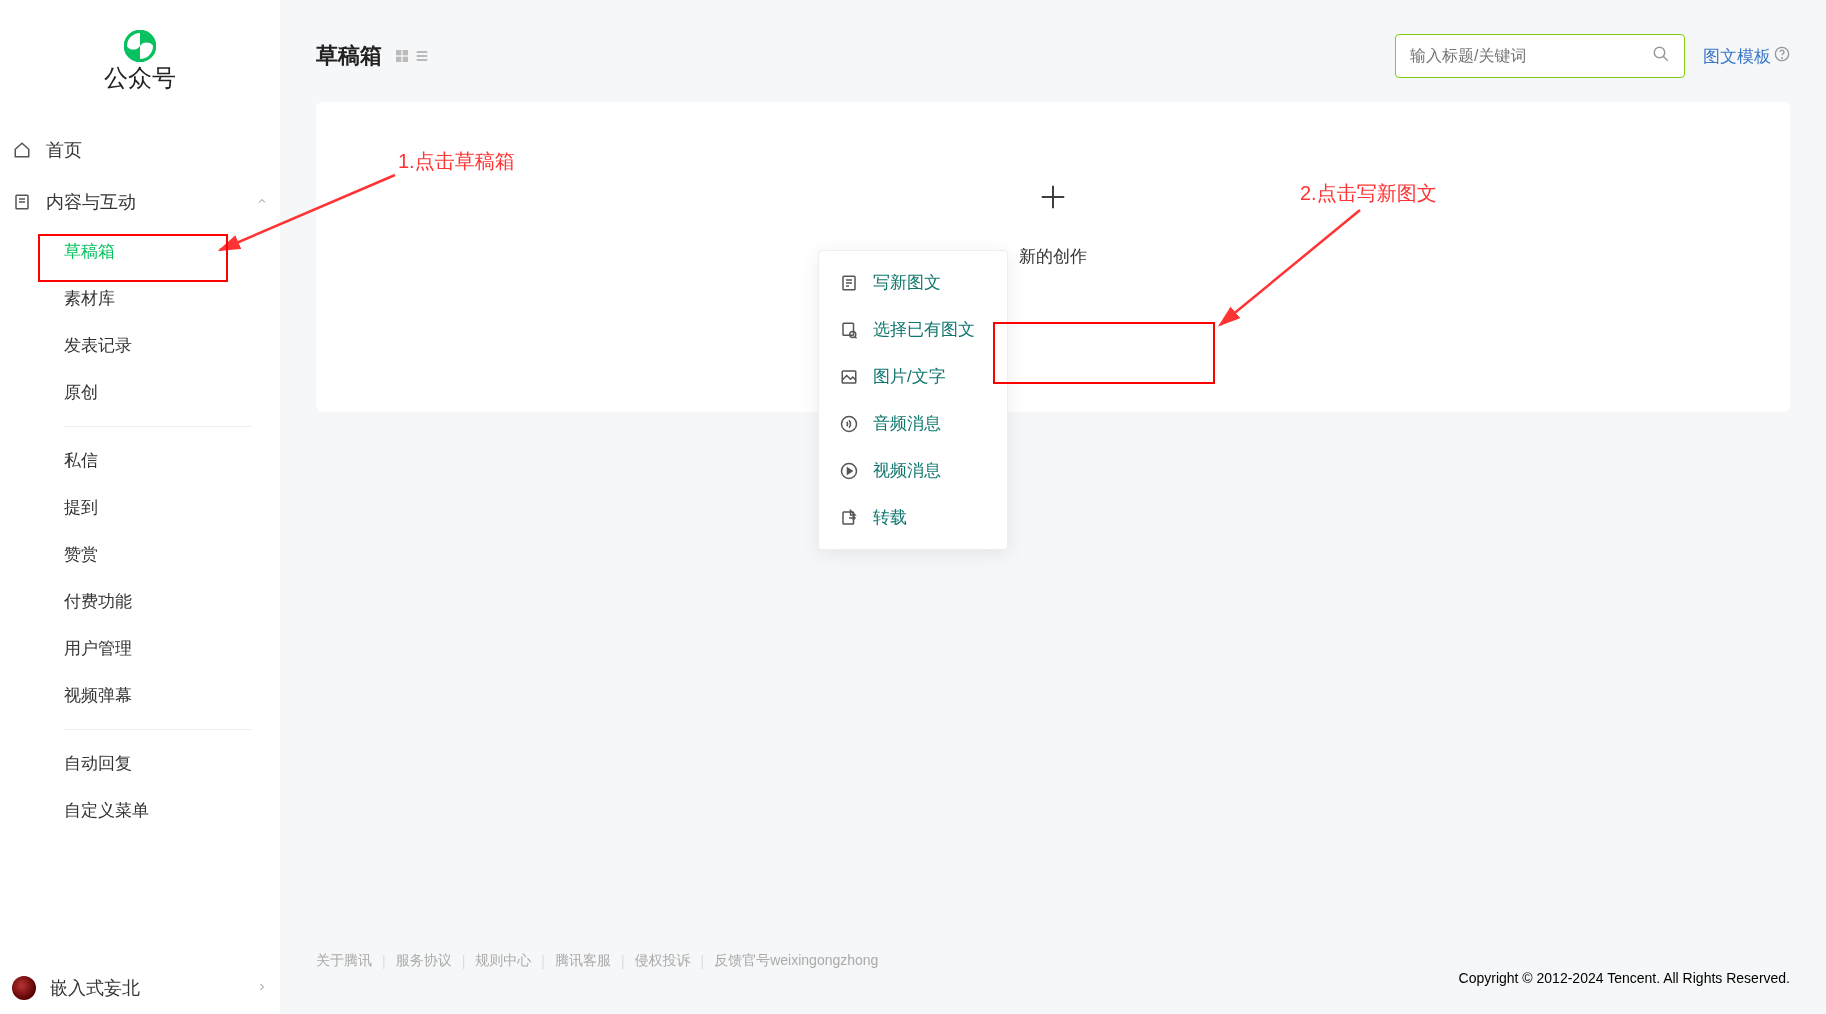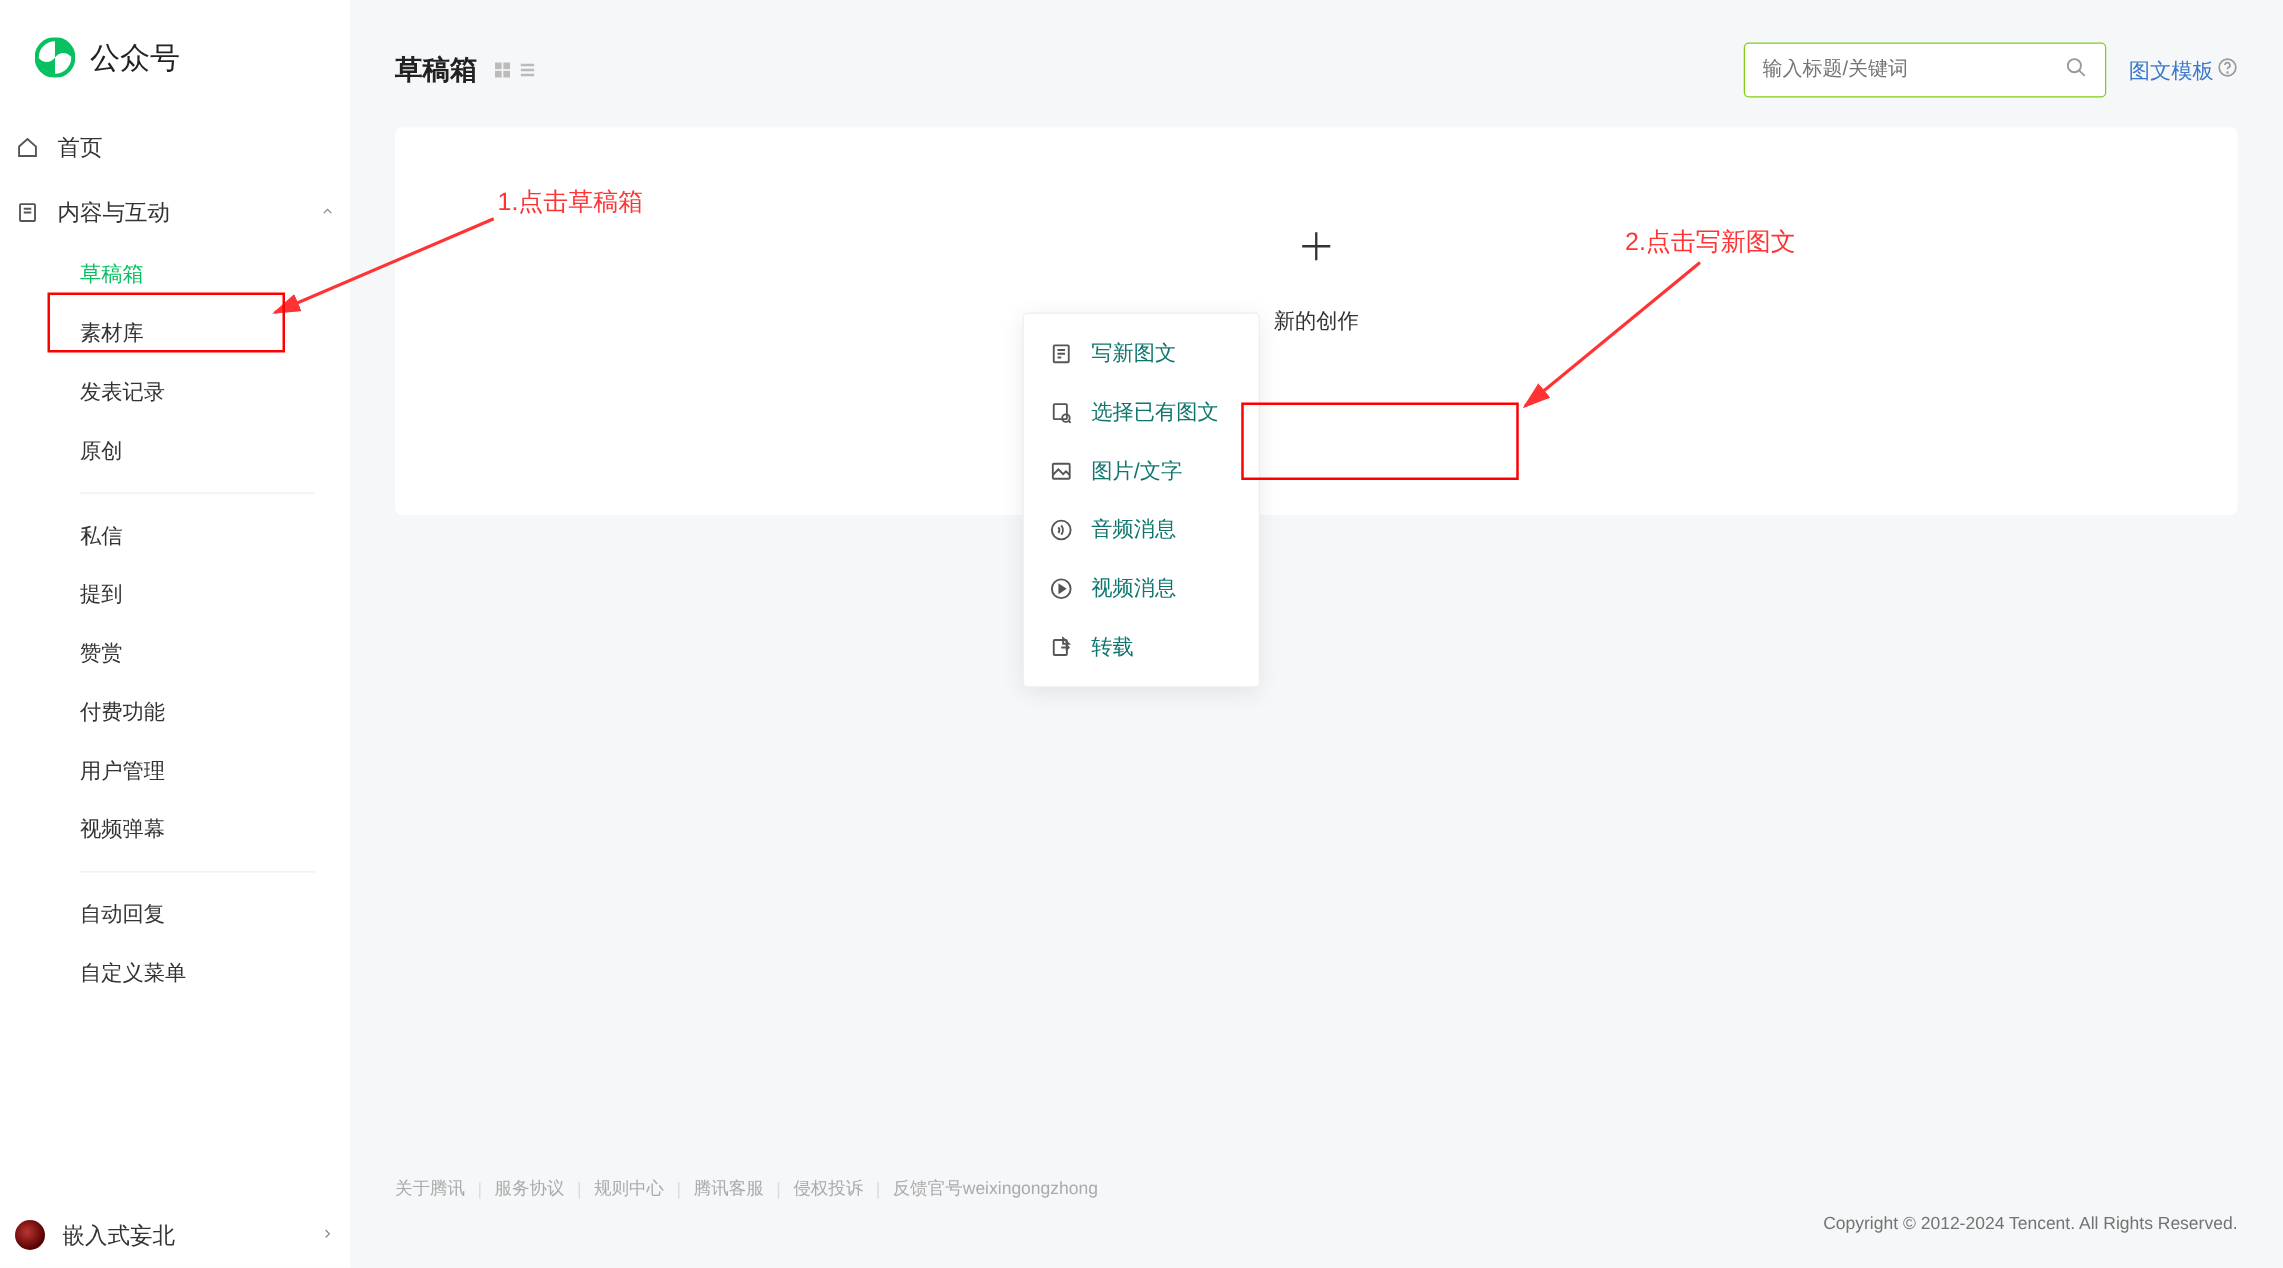--- a/index.html
+++ b/index.html
@@ -15,21 +15,21 @@
 .sidebar {
   width: 280px;
   background: #fff;
   padding-top: 30px;
   flex-shrink: 0;
 }
 .sidebar-logo {
   display: flex;
   align-items: center;
   padding: 0 28px 30px;
-  gap: 12px;
+  flex-direction: column;
 }
 .logo-svg { width: 32px; height: 32px; }
 .logo-text { font-size: 24px; font-weight: 500; color: #222; }
 .nav-item {
   display: flex;
   align-items: center;
   padding: 14px 12px;
   font-size: 18px;
   color: #333;
   cursor: pointer;
@@ -120,21 +120,21 @@
 .footer {
   margin-top: auto;
   padding: 20px 0 28px;
   font-size: 14px;
   color: #aaa;
   text-align: right;
 }
 .footer-links { display: flex; gap: 10px; align-items: center; flex-wrap: wrap; }
 .footer-links .sep { color: #ddd; }
 .footer-links a { color: #aaa; text-decoration: none; }
-.copyright { margin-top: 10px; color: #737373; }
+.copyright { color: #000000; }
 
 .anno {
   position: absolute;
   color: #f33;
   font-size: 20px;
   font-weight: 400;
   z-index: 100;
 }
 .anno-box-1 {
   position: absolute;

